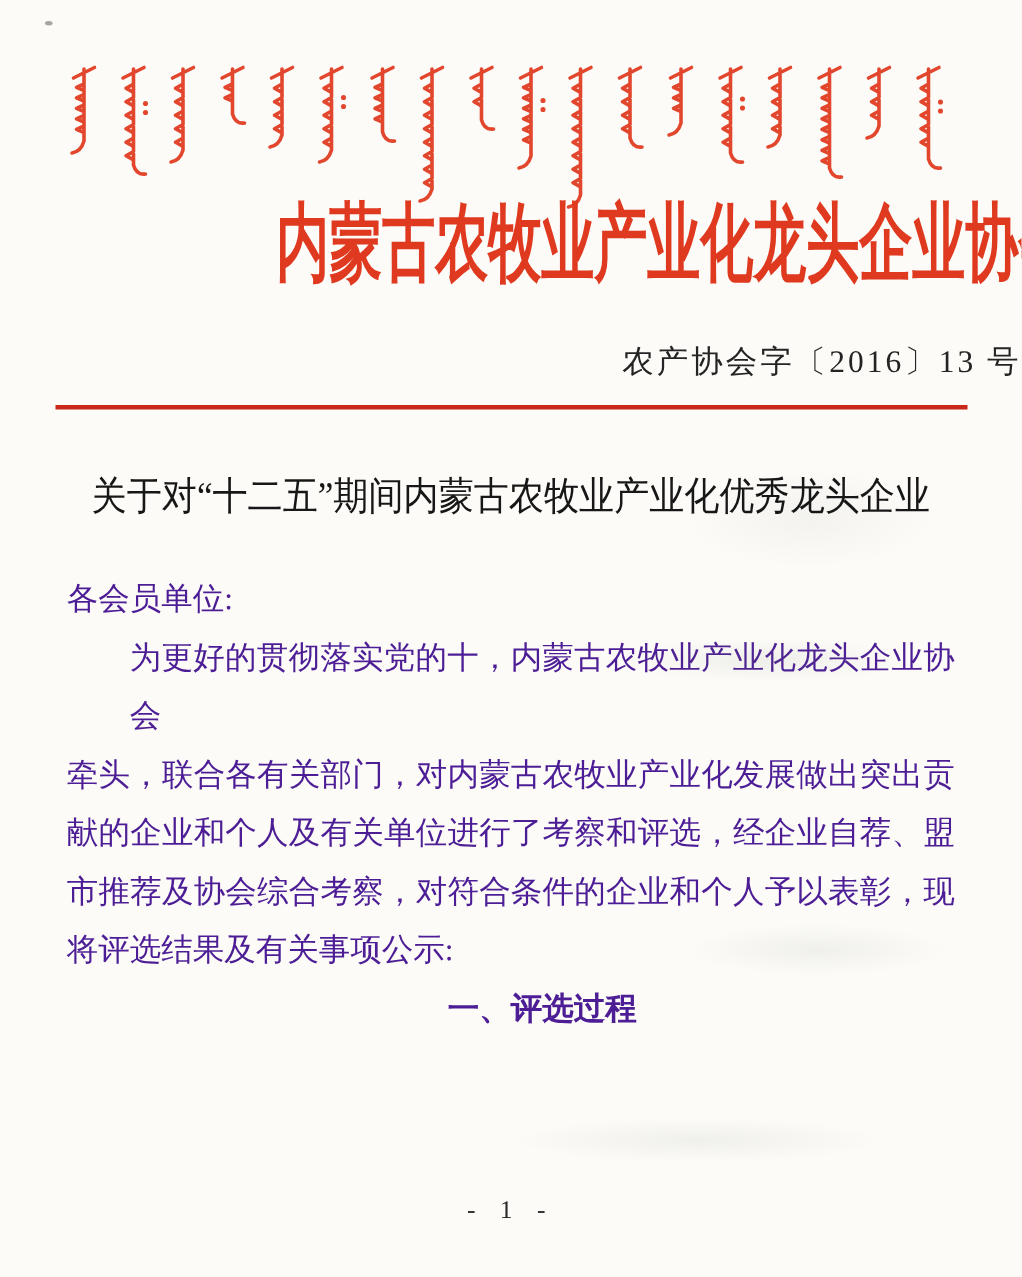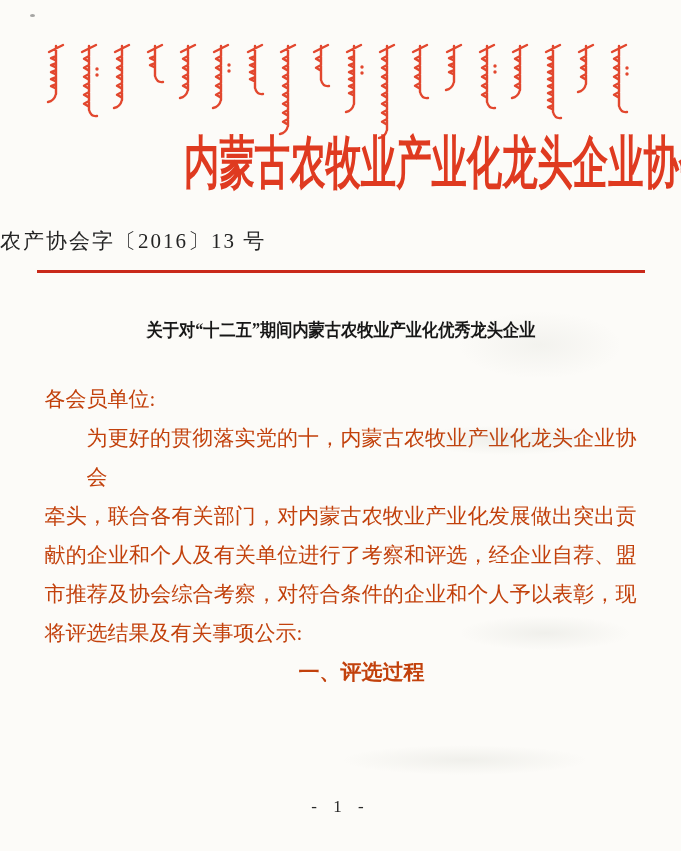--- a/index.html
+++ b/index.html
@@ -42,38 +42,38 @@
   }
   .org-title span{
     display:inline-block;
     font-size:57px;font-weight:bold;
     transform:scaleX(0.62);transform-origin:center;
     letter-spacing:0px;
   }
 
   .doc-number{
     margin-top:30px;height:26px;line-height:26px;
-    text-align:left;font-size:21px;letter-spacing:2px;color:#242424;
+    text-align:right;font-size:21px;letter-spacing:2px;color:#242424;
   }
 
   .red-rule{
     margin:16px auto 0 auto;width:608px;height:3px;
   }
 
   .doc-title{
     margin-top:34px;text-align:center;
-    font-weight:bold;color:#171717;
-    line-height:47px;font-size:18px;
+    font-weight:normal;color:#171717;
+    line-height:47px;font-size:26px;
   }
   .doc-title .tline{display:block;}
   .doc-title .tline span{display:inline-block;transform:scaleX(0.9);transform-origin:center;white-space:nowrap;}
 
   .body-block{
     margin:26px auto 0 auto;width:592px;
-    font-size:21px;line-height:39px;color:#c2410c;
+    font-size:21px;line-height:39px;color:#4c1d95;
   }
   .jline{text-align:justify;text-align-last:justify;}
   .indent{padding-left:42px;}
   .plain{text-align:left;}
   .bold{font-weight:bold;text-align:center;}
 
   .page-number{
     position:absolute;left:0;top:797px;width:100%;
     text-align:center;font-size:17px;letter-spacing:6px;color:#2a2a2a;
   }

